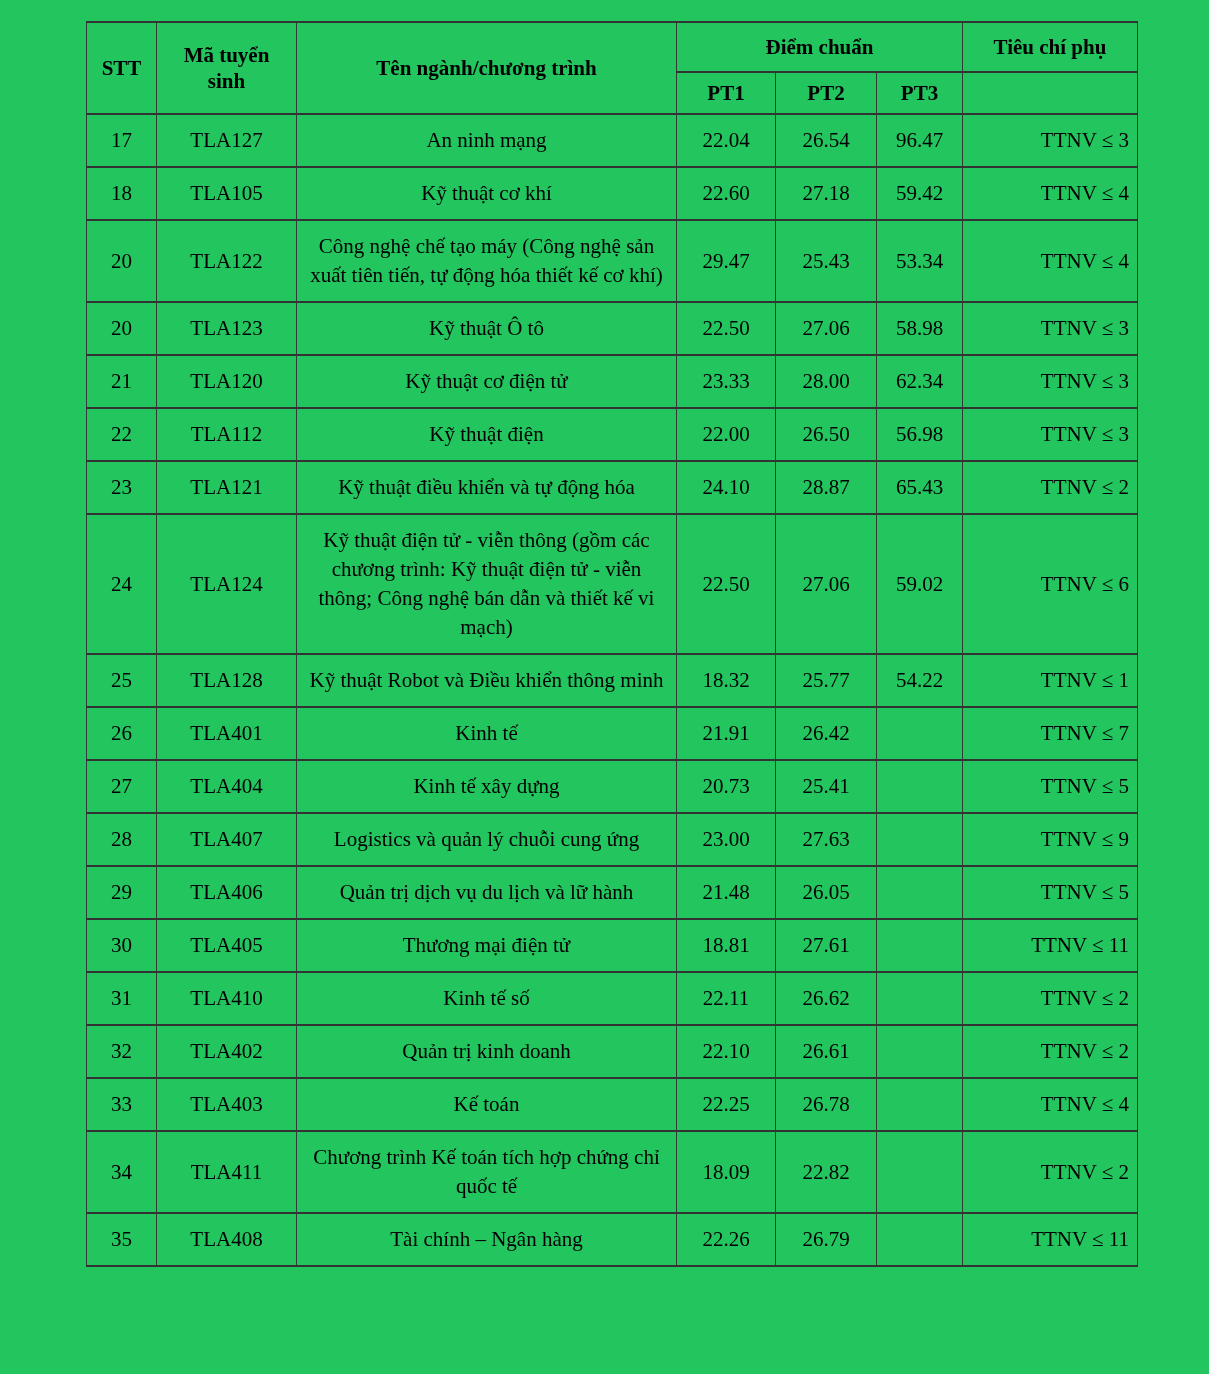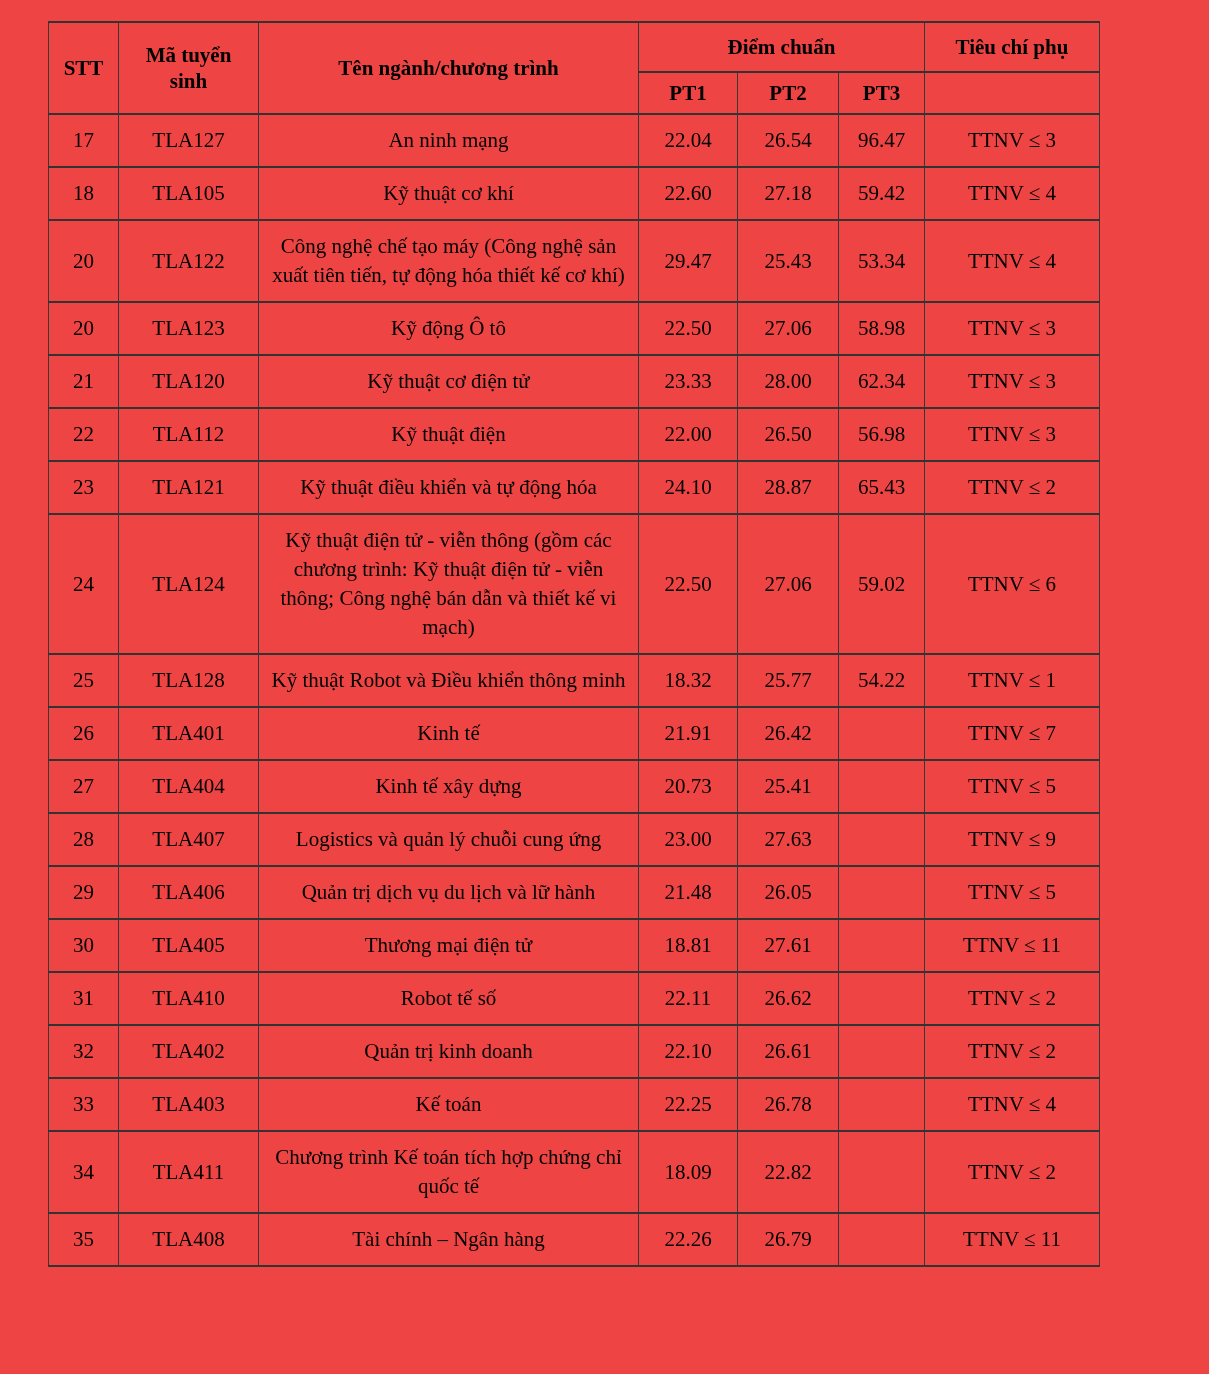--- a/index.html
+++ b/index.html
@@ -7,22 +7,22 @@
     padding: 0;
     background: #ffffff;
     color: #000000;
     font-family: "Liberation Serif", "DejaVu Serif", serif;
   }
   .page {
     position: relative;
     width: 1209px;
     height: 1374px;
     box-sizing: border-box;
-    padding: 21px 0 0 48px;
-    background: #ef4444;
+    padding: 21px 0 0 86px;
+    background: #22c55e;
     overflow: hidden;
   }
   table.scores {
     border-collapse: collapse;
     table-layout: fixed;
     width: 1051px;
   }
   table.scores th,
   table.scores td {
     border-left: 1.4px solid #383838;
@@ -47,21 +47,21 @@
     line-height: 29px;
     padding: 11px 8px;
   }
   td.c-stt, td.c-ma, td.c-num { text-align: center; }
   td.c-ten {
     text-align: center;
     padding-left: 14px;
     padding-right: 10px;
   }
   td.c-tieuchi {
-    text-align: center;
+    text-align: right;
     padding-left: 15px;
   }
 </style>
 </head>
 <body>
 
 <div class="page">
   <table class="scores">
     <colgroup>
       <col style="width:70px">
@@ -111,21 +111,21 @@
     <td class="c-ma">TLA122</td>
     <td class="c-ten">Công nghệ chế tạo máy (Công nghệ sản xuất tiên tiến, tự động hóa thiết kế cơ khí)</td>
     <td class="c-num">29.47</td>
     <td class="c-num">25.43</td>
     <td class="c-num">53.34</td>
     <td class="c-tieuchi">TTNV ≤ 4</td>
   </tr>
         <tr>
     <td class="c-stt">20</td>
     <td class="c-ma">TLA123</td>
-    <td class="c-ten">Kỹ động Ô tô</td>
+    <td class="c-ten">Kỹ thuật Ô tô</td>
     <td class="c-num">22.50</td>
     <td class="c-num">27.06</td>
     <td class="c-num">58.98</td>
     <td class="c-tieuchi">TTNV ≤ 3</td>
   </tr>
         <tr>
     <td class="c-stt">21</td>
     <td class="c-ma">TLA120</td>
     <td class="c-ten">Kỹ thuật cơ điện tử</td>
     <td class="c-num">23.33</td>
@@ -210,21 +210,21 @@
     <td class="c-ma">TLA405</td>
     <td class="c-ten">Thương mại điện tử</td>
     <td class="c-num">18.81</td>
     <td class="c-num">27.61</td>
     <td class="c-num"></td>
     <td class="c-tieuchi">TTNV ≤ 11</td>
   </tr>
         <tr>
     <td class="c-stt">31</td>
     <td class="c-ma">TLA410</td>
-    <td class="c-ten">Robot tế số</td>
+    <td class="c-ten">Kinh tế số</td>
     <td class="c-num">22.11</td>
     <td class="c-num">26.62</td>
     <td class="c-num"></td>
     <td class="c-tieuchi">TTNV ≤ 2</td>
   </tr>
         <tr>
     <td class="c-stt">32</td>
     <td class="c-ma">TLA402</td>
     <td class="c-ten">Quản trị kinh doanh</td>
     <td class="c-num">22.10</td>

